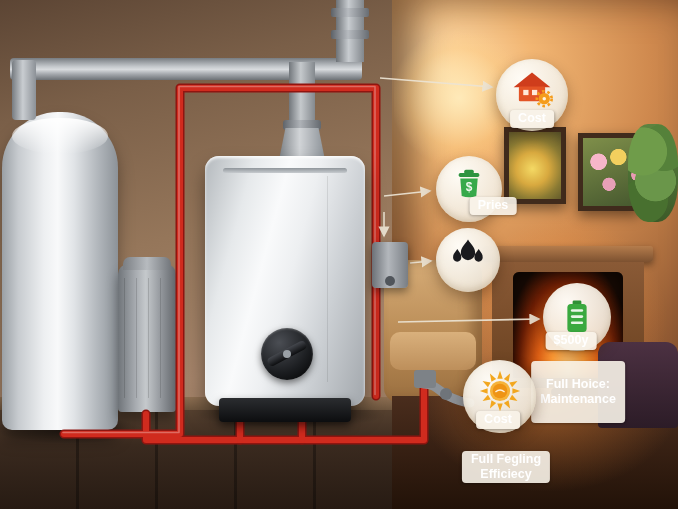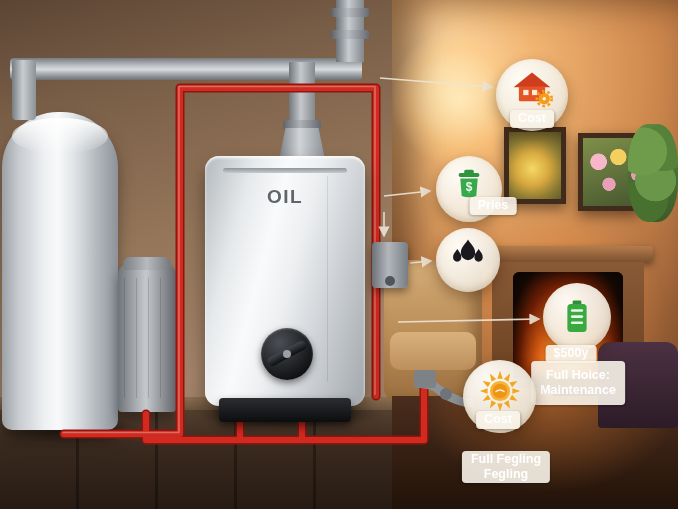--- a/index.html
+++ b/index.html
@@ -136,22 +136,22 @@
   .b1 svg{margin-top:-12px;}
   .b2 svg{margin-top:-10px;width:38px;height:38px;}
   .b3 svg{margin-top:-14px;width:38px;height:38px;}
   .b5 svg{margin-top:-12px;width:44px;height:44px;}
   .tag{transform:translateX(-50%);background:rgba(248,243,233,.9);border-radius:4px;
     padding:1px 8px 2px;font-size:12.5px;font-weight:700;color:#ffffff;line-height:15px;
     box-shadow:0 1px 3px rgba(0,0,0,.3);white-space:nowrap;text-align:center;}
   .tag1{left:532px;top:110px;}
   .tag2{left:493px;top:197px;}
   .tag3{left:468px;top:266px;}
-  .val4{left:571px;top:345px;}
-  .tag4{left:578px;top:361px;padding:7px 9px;}
+  .val4{left:571px;top:332px;}
+  .tag4{left:578px;top:361px;padding:16px 9px;}
   .tag5a{left:498px;top:411px;}
   .tag5b{left:506px;top:451px;padding:1px 9px;}
 </style>
 </head>
 <body>
 
 <div class="stage">
 
   <div class="left-room"></div>
   <div class="baseboard"></div>
@@ -223,21 +223,20 @@
     <g stroke="#ece4d4" stroke-width="1.6" opacity=".92" fill="none">
       <path d="M380 78 L492 87" marker-end="url(#arw)"></path>
       <path d="M384 196 L430 191" marker-end="url(#arw)"></path>
       <path d="M410 263 L431 261" marker-end="url(#arw)"></path>
       <path d="M384 212 L384 236" marker-end="url(#arw)"></path>
       <path d="M398 322 L539 319" marker-end="url(#arw)"></path>
     </g>
   </svg>
 
   <div class="boiler">
-    <div class="boiler-label">OIL</div>
     <div class="dial">
       <div class="dial-handle"></div>
       <div class="dial-dot"></div>
     </div>
     <div class="boiler-base"></div>
   </div>
   <div class="junction"></div>
 
   <div class="bubble b1">
     <svg viewBox="0 0 48 48">
@@ -302,16 +301,16 @@
         <polygon points="24,2 27,10.5 21,10.5" transform="rotate(330 24 24)"></polygon>
       </g>
       <circle cx="24" cy="24" r="11" fill="#f6b33a"></circle>
       <circle cx="24" cy="24" r="8" fill="#ef9415"></circle>
       <path d="M19 25 q5 -4 10 0" stroke="#fff" stroke-width="1.5" fill="none" opacity=".85"></path>
     </svg>
   </div>
   <div class="tag tag5a">Cost</div>
   <div class="tag tag5b">
     <div style="position:static;">Full Fegling</div>
-    <div style="position:static;">Fegling</div>
+    <div style="position:static;">Efficiecy</div>
   </div>
 
 </div>
 
 </body></html>

